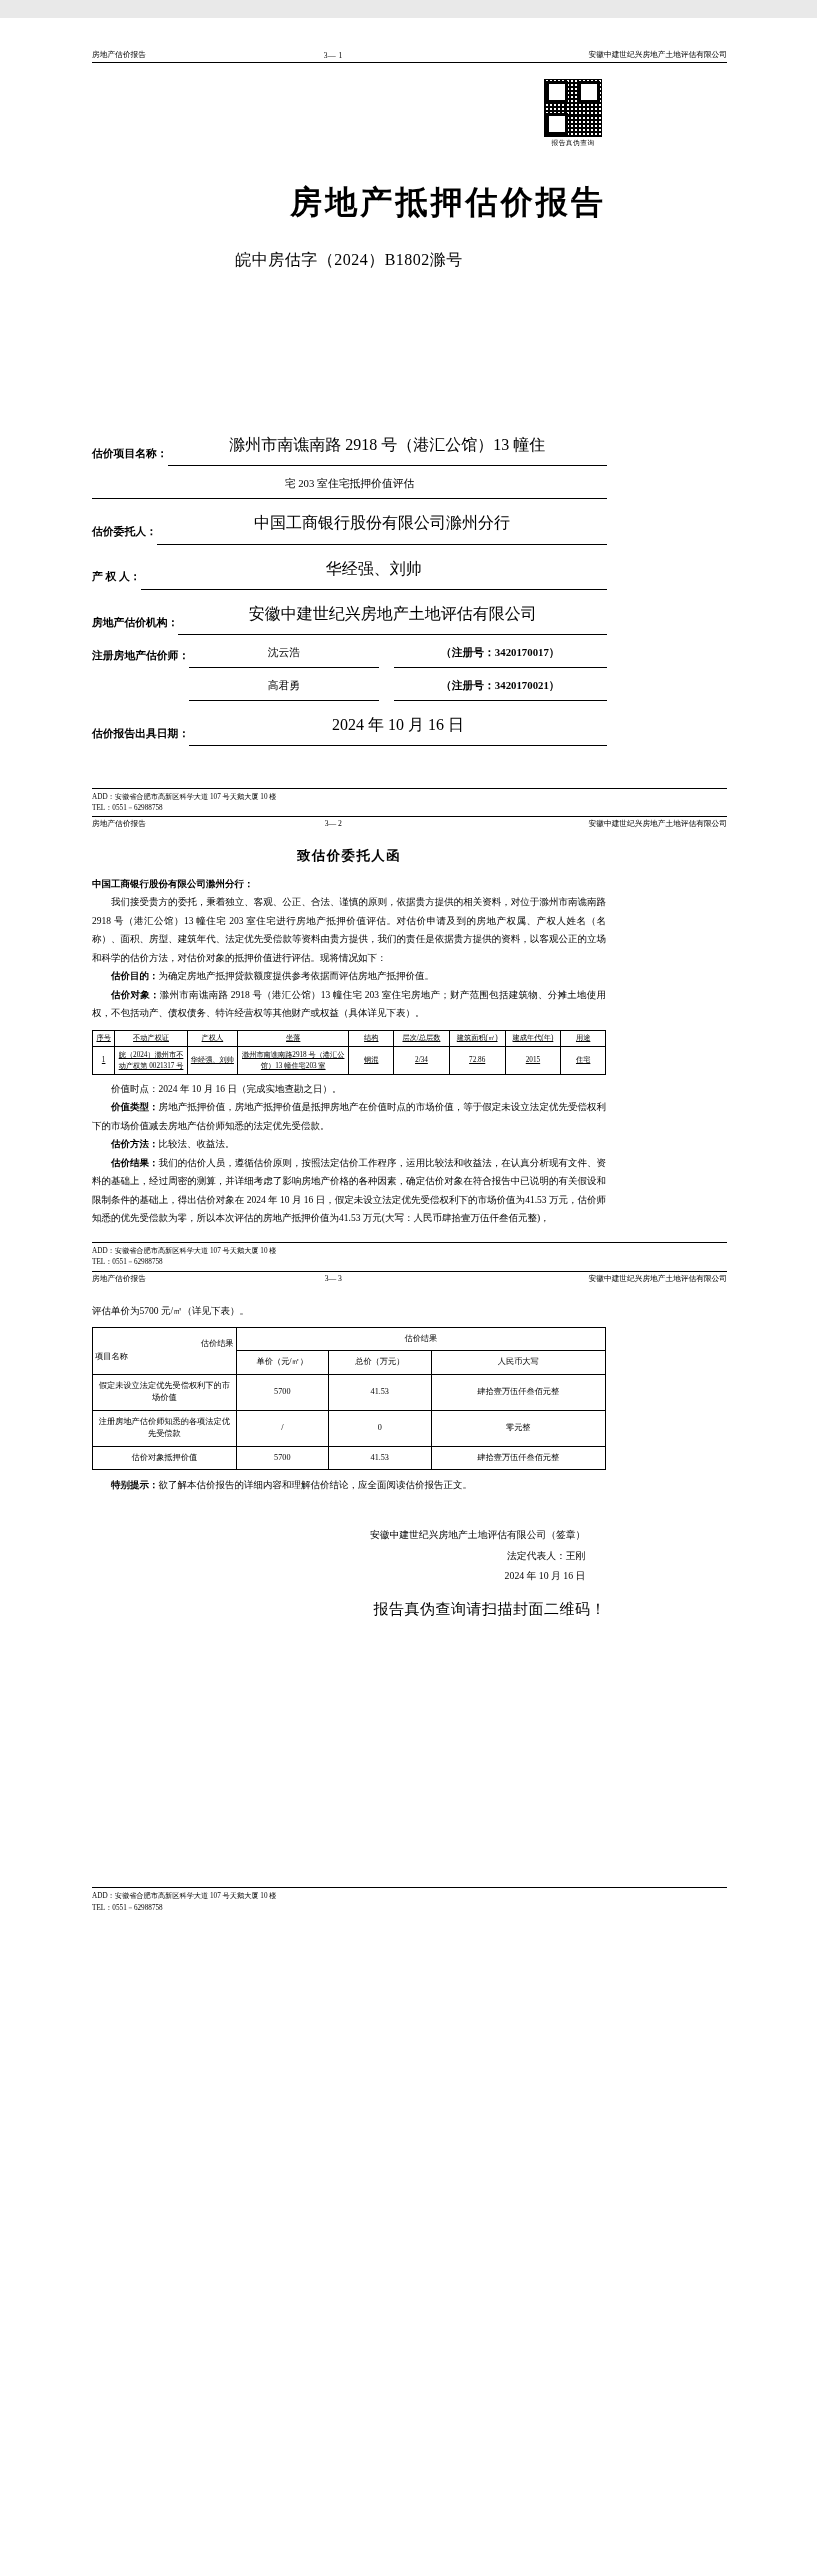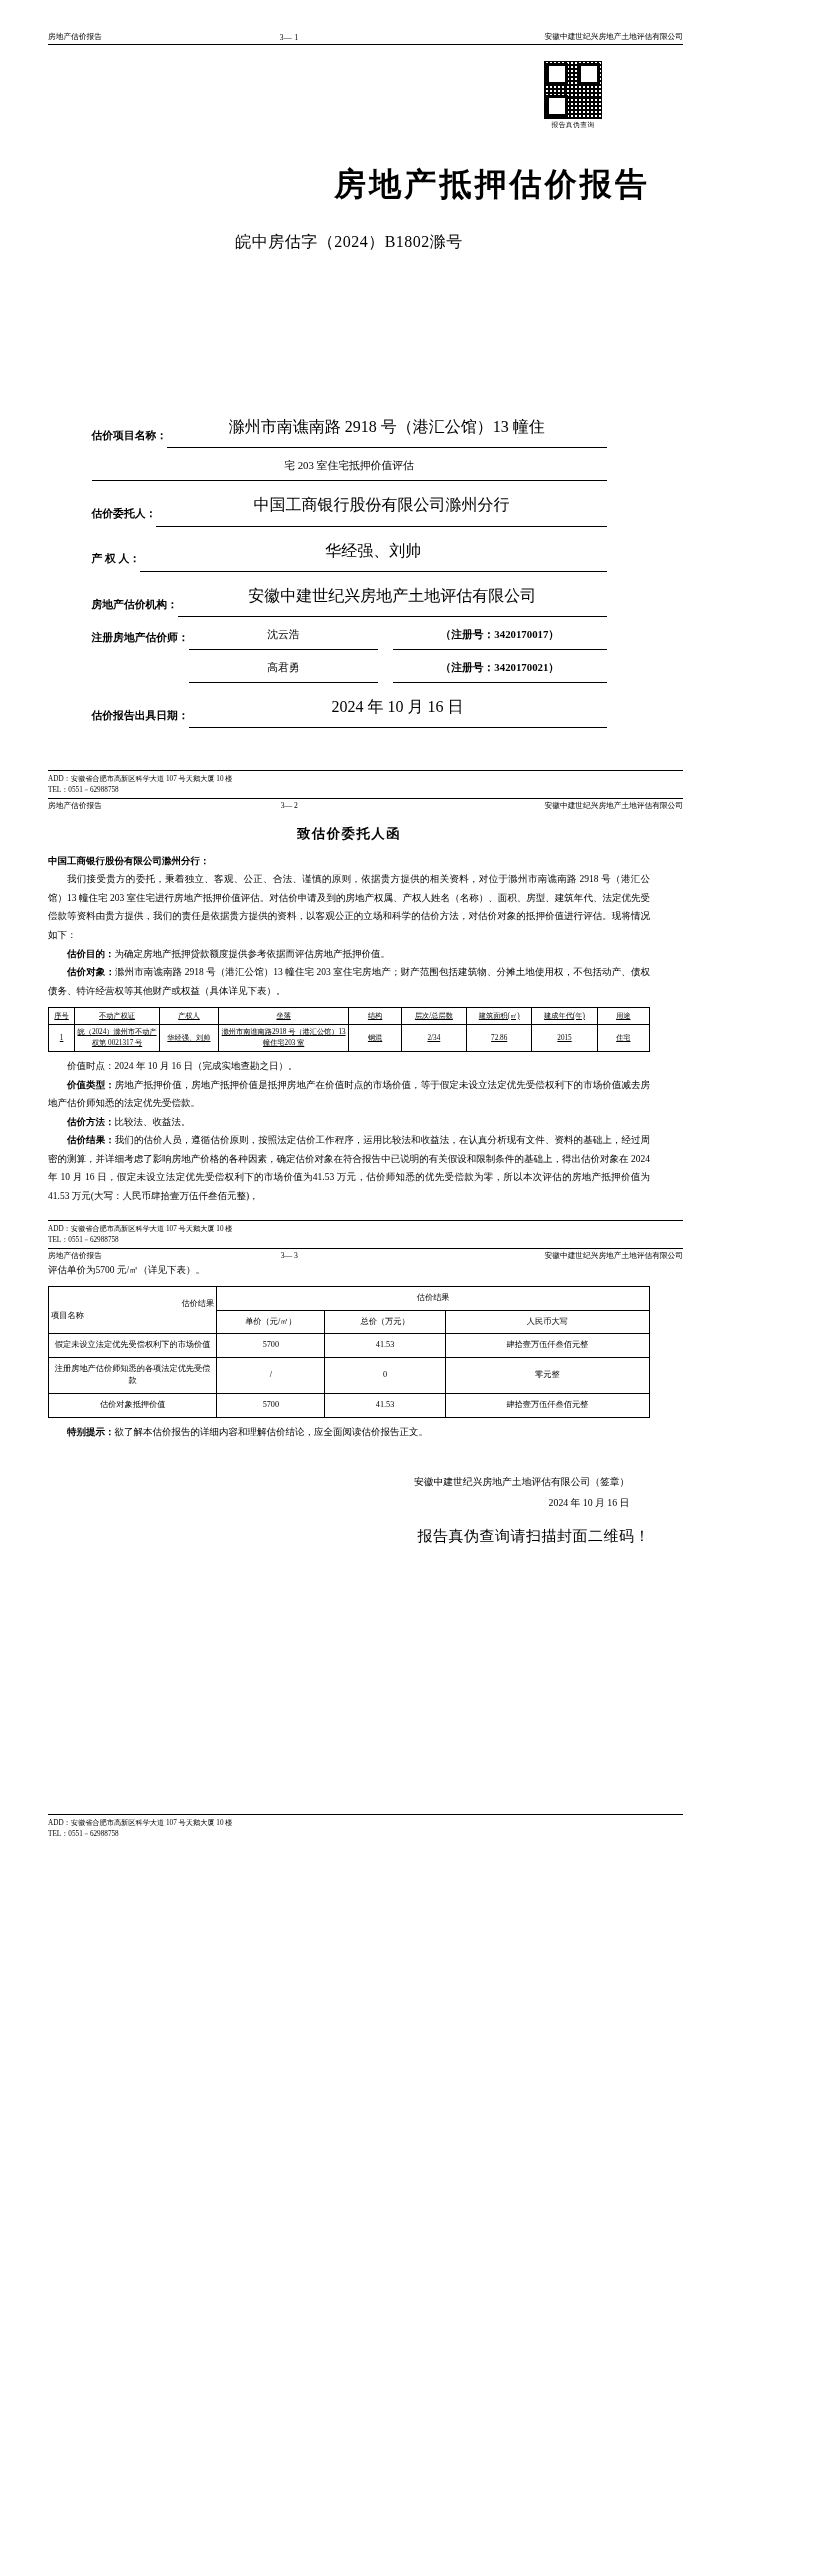--- a/index.html
+++ b/index.html
@@ -15,21 +15,22 @@
     min-height: 3300px;
     margin: 0 auto;
     background: #ffffff;
     position: relative;
     box-sizing: border-box;
   }
   .sheet {
     position: relative;
     width: 698px;
     box-sizing: border-box;
-    padding: 0 48px;
+    padding: 0 92px;
+    margin-top: 18px;
   }
 
   
   .run-head {
     display: flex;
     align-items: flex-end;
     font-size: 7.7px;
     color: #000;
     padding-top: 32px;
     padding-bottom: 2.1px;
@@ -410,20 +411,21 @@
         </tr>
       </tbody>
     </table>
 
     <div class="ptxt ind">
       <span class="b">特别提示：</span><span>欲了解本估价报告的详细内容和理解估价结论，应全面阅读估价报告正文。</span>
     </div>
 
     <div class="tail">
       <div>安徽中建世纪兴房地产土地评估有限公司（签章）</div>
+      <div>法定代表人：王刚</div>
       <div>2024 年 10 月 16 日</div>
     </div>
     <div class="tail-note">报告真伪查询请扫描封面二维码！</div>
 
     <div class="spacer-lg"></div>
 
     <div class="foot">
       <div>ADD：安徽省合肥市高新区科学大道 107 号天鹅大厦 10 楼</div>
       <div>TEL：0551－62988758</div>
     </div>

